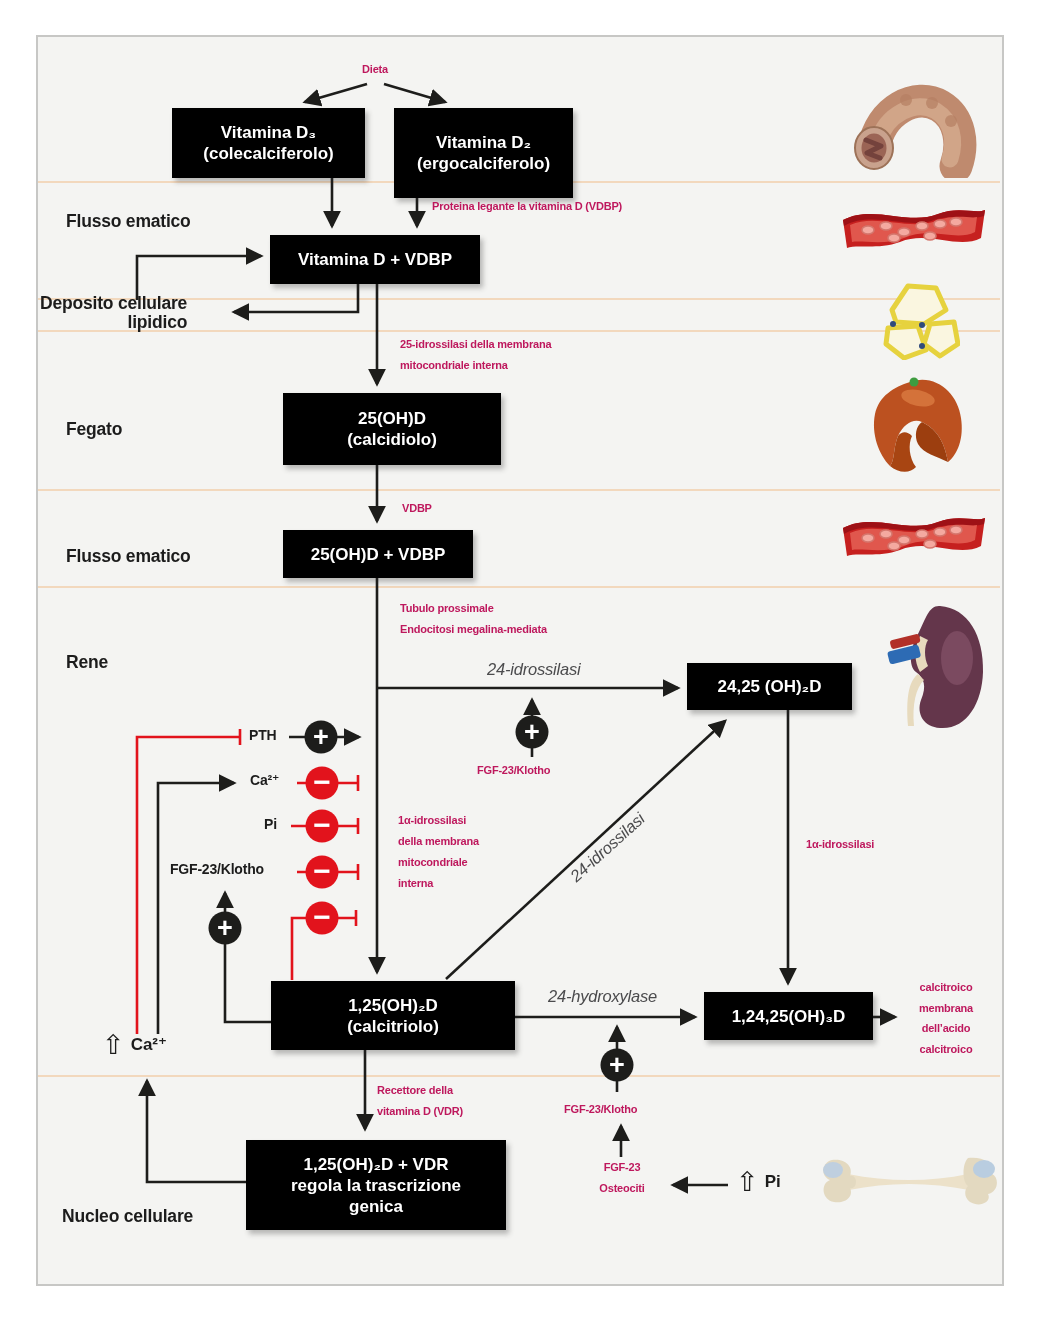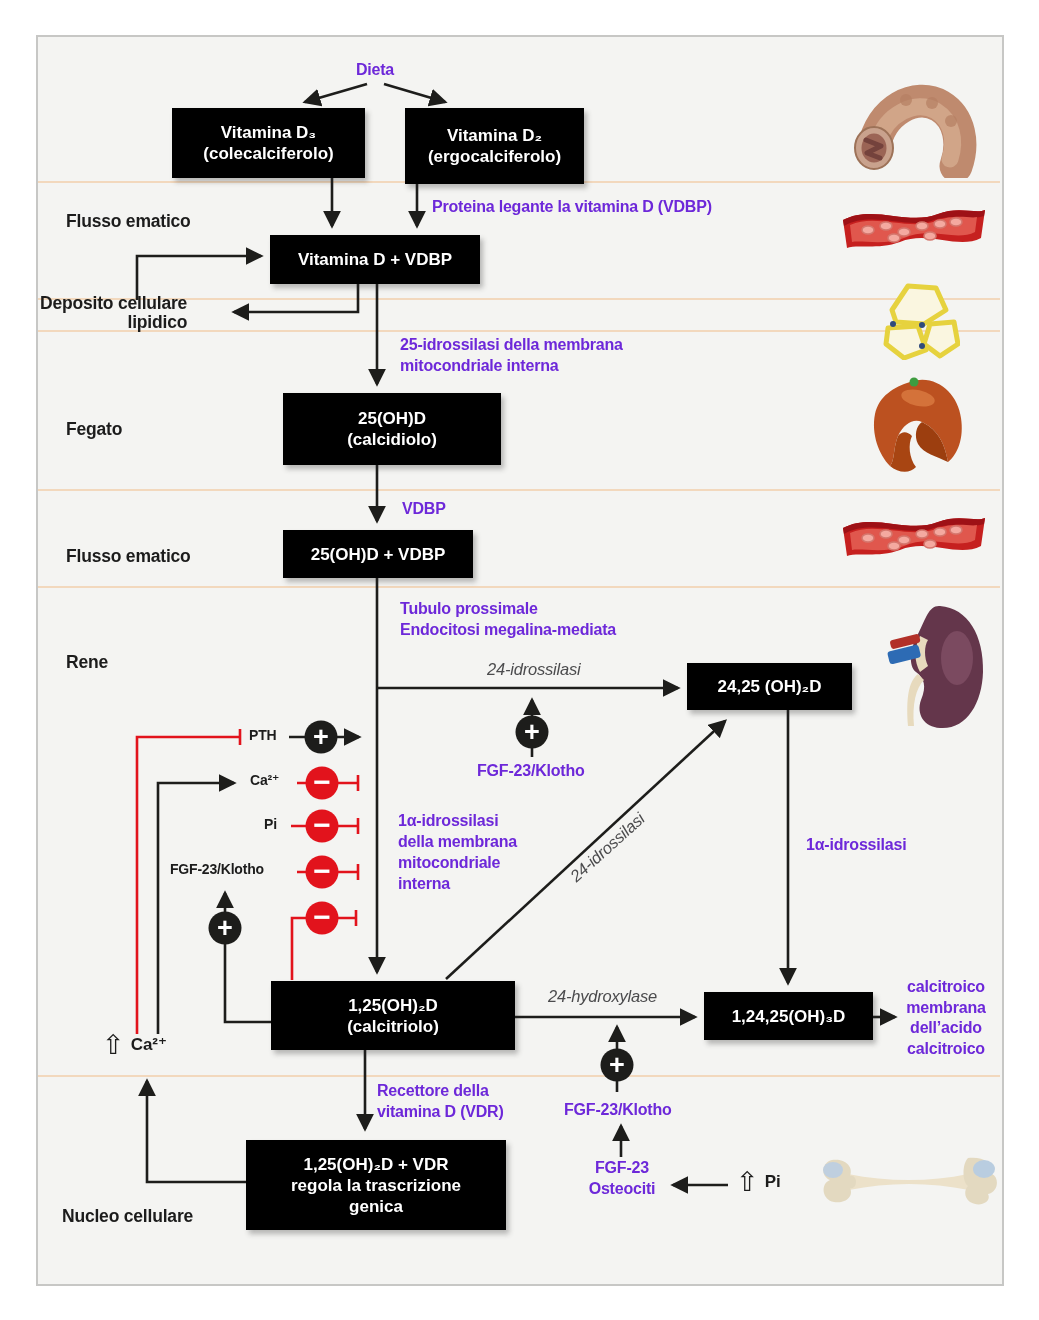--- a/index.html
+++ b/index.html
@@ -15,21 +15,21 @@
   .divider{position:absolute;left:38px;width:962px;height:2px;background:#f2d8bd;z-index:1;}
   .organ{position:absolute;z-index:1;}
   .wires{position:absolute;left:0;top:0;z-index:2;pointer-events:none;}
   .box{
     position:absolute;z-index:3;background:#000000;color:#fff;
     display:flex;flex-direction:column;justify-content:center;align-items:center;
     text-align:center;font-weight:700;font-size:17px;line-height:21px;
     box-shadow:3px 4px 5px rgba(40,40,40,.30);
   }
   .box span{display:block;}
-  .lbl{position:absolute;z-index:3;font-size:16px;font-weight:700;line-height:21px;color:#6d28d9;letter-spacing:-.2px;}
+  .lbl{position:absolute;z-index:3;font-size:11px;font-weight:700;line-height:21px;color:#be185d;letter-spacing:-.2px;}
   .lbl span{display:block;}
   .sec{position:absolute;z-index:3;font-size:17.5px;font-weight:700;line-height:19px;color:#1c1c1c;letter-spacing:-.2px;}
   .sec span{display:block;text-align:right;}
   .ital{position:absolute;z-index:3;font-size:16.5px;font-style:italic;font-weight:500;color:#4b4b4d;letter-spacing:-.2px;}
   .reg{position:absolute;z-index:3;font-size:14px;font-weight:700;color:#1c1c1c;letter-spacing:-.2px;}
   .upflag{position:absolute;z-index:3;display:flex;align-items:center;gap:6px;font-size:17px;font-weight:700;color:#1c1c1c;}
   .upflag .glyph{font-family:"DejaVu Sans",sans-serif;font-size:27px;font-weight:400;line-height:27px;}
   .ctr{text-align:center;}
   .diag{transform:rotate(-42deg);transform-origin:center center;text-align:center;}
 </style>
@@ -205,21 +205,21 @@
         <circle cx="617" cy="1065" r="16.5" fill="#1d1d1b"></circle>
         <text x="617" y="1074" font-size="27" font-weight="bold" fill="#ffffff" text-anchor="middle">+</text>
       </g>
   </g>
 </svg>
 
 <div class="box" style="left:172px;top:108px;width:193px;height:70px">
   <span>Vitamina D₃</span>
   <span>(colecalciferolo)</span>
 </div>
-<div class="box" style="left:405px;top:108px;width:179px;height:76px">
+<div class="box" style="left:394px;top:108px;width:179px;height:90px">
   <span>Vitamina D₂</span>
   <span>(ergocalciferolo)</span>
 </div>
 <div class="box" style="left:270px;top:235px;width:210px;height:49px">
   <span>Vitamina D + VDBP</span>
 </div>
 <div class="box" style="left:283px;top:393px;width:218px;height:72px">
   <span>25(OH)D</span>
   <span>(calcidiolo)</span>
 </div>

